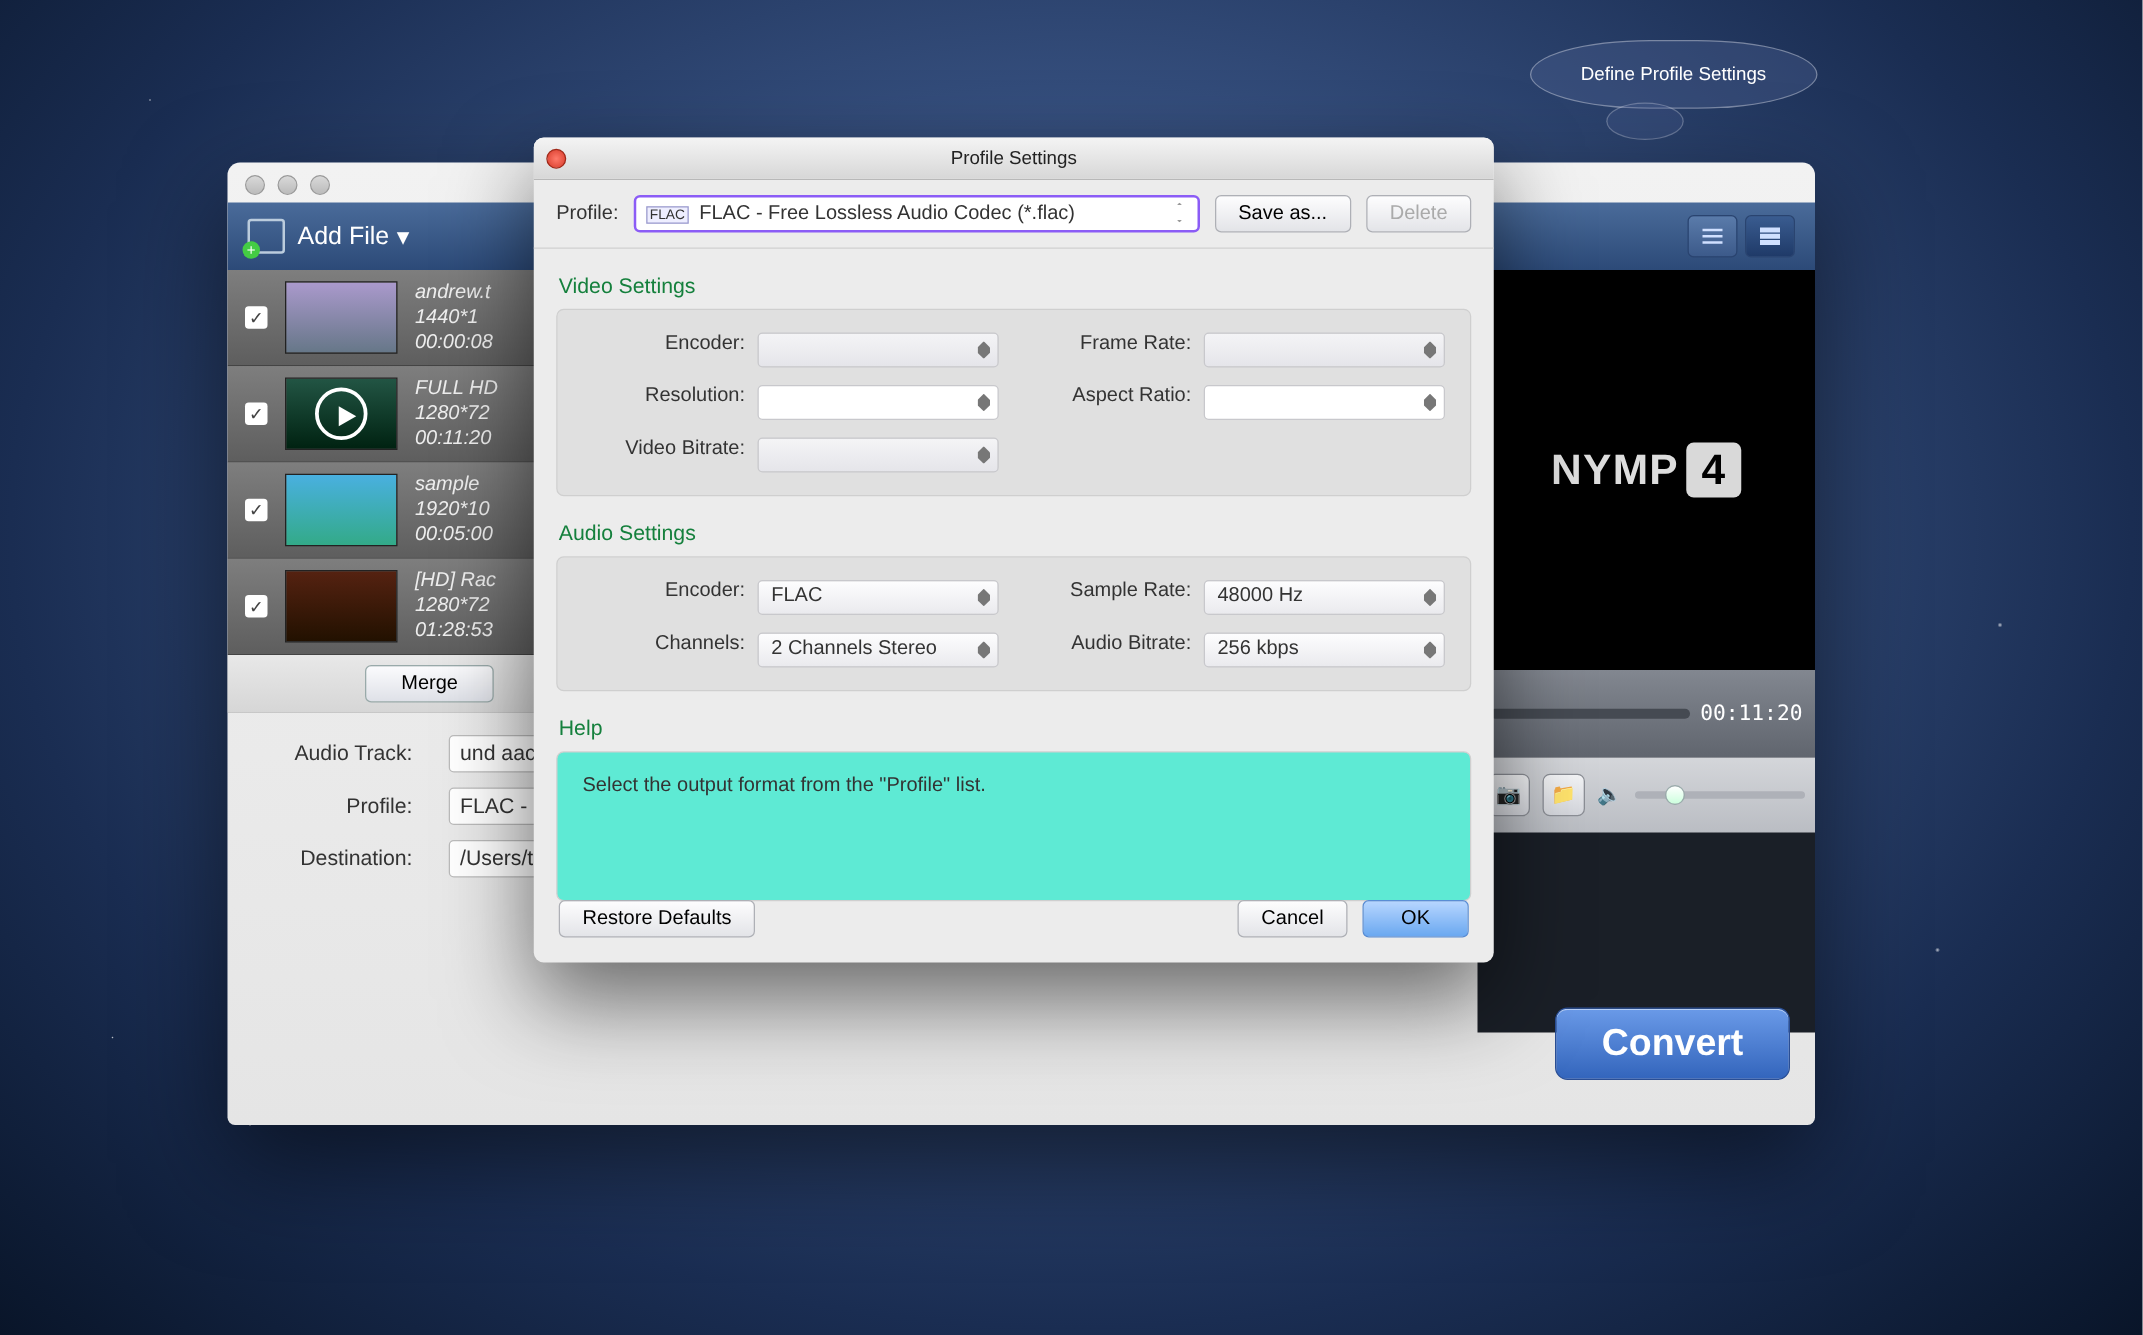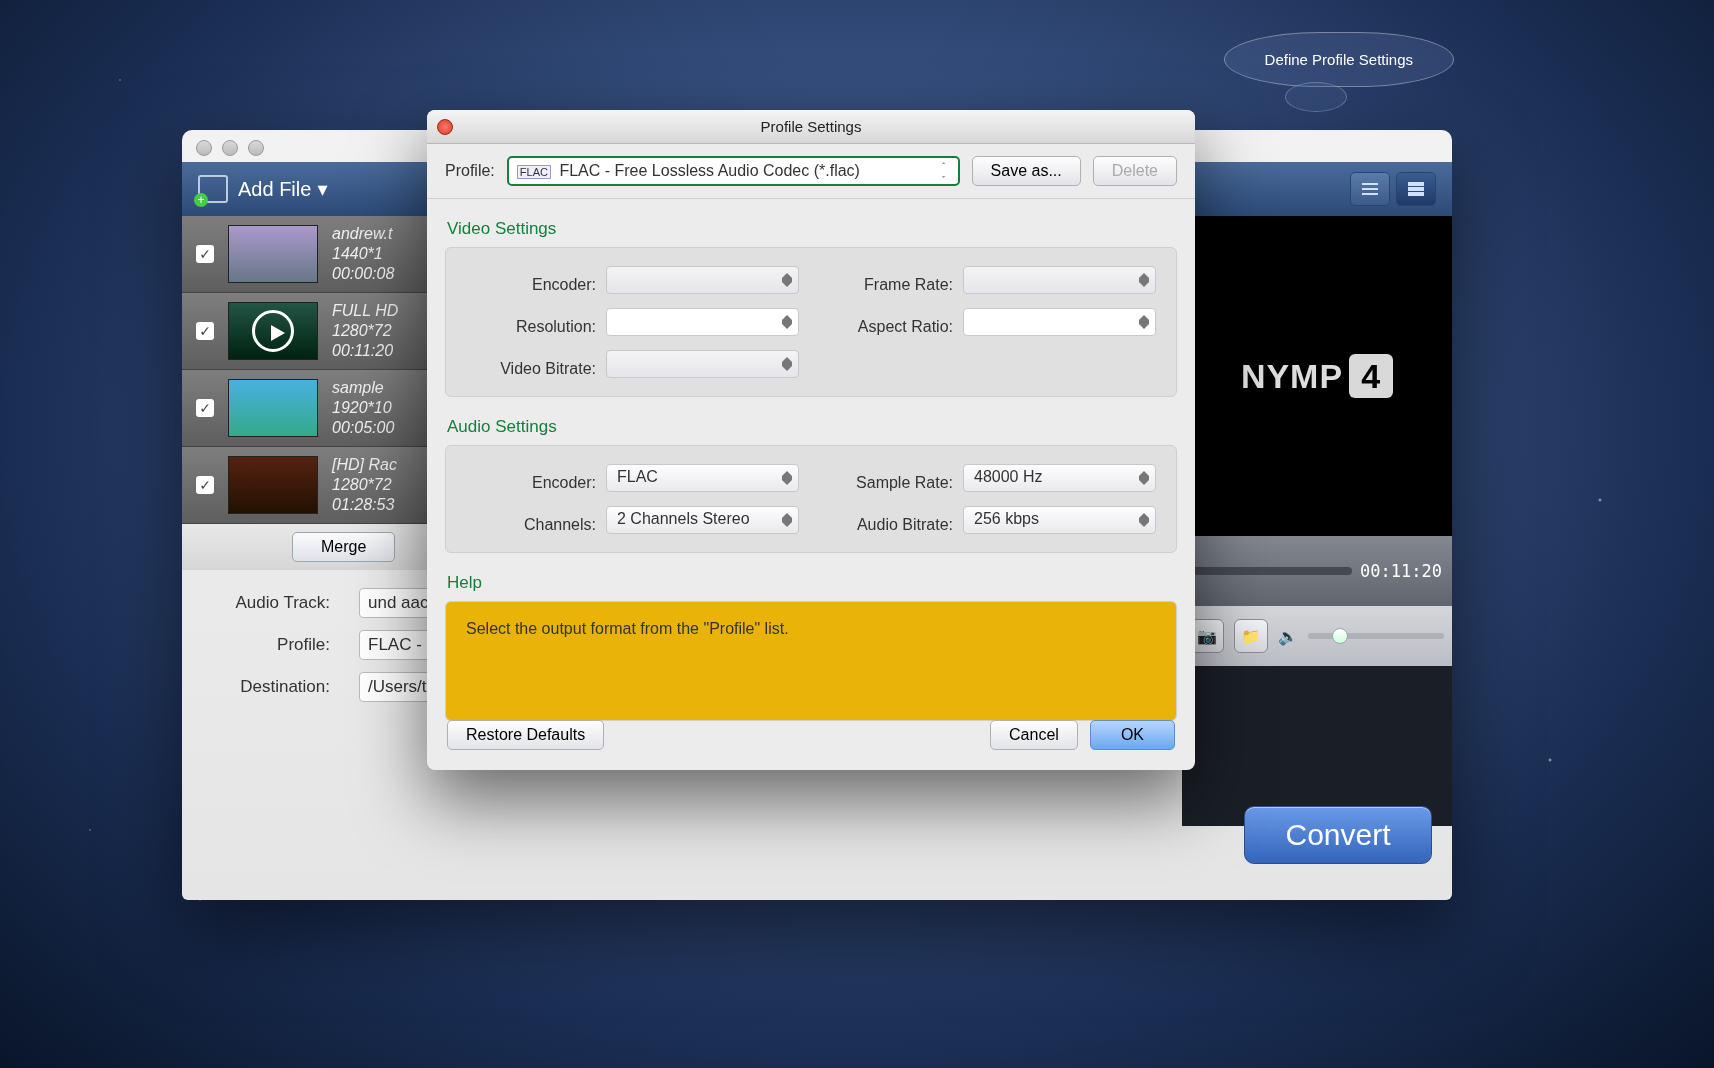--- a/index.html
+++ b/index.html
@@ -82,53 +82,53 @@
 .bp-row .sel{flex:0 0 118px; border:1px solid #bbb; border-radius:4px; padding:4px 8px; background:#fff; white-space:nowrap; overflow:hidden;}
 
 .preview-pane{position:absolute; right:0; top:86px; width:270px; height:610px; background:#1a1f27;}
 .preview-screen{height:320px;background:#000;color:#ddd;display:flex;align-items:center;justify-content:center;font-size:34px;font-weight:600;letter-spacing:1px;}
 .preview-screen .four{display:inline-block;width:44px;height:44px;background:#d9d9d9;color:#000;border-radius:6px;margin-left:6px;line-height:44px;text-align:center;font-size:34px;}
 .preview-ctrl{height:70px;background:linear-gradient(#828790,#60656e);display:flex;align-items:center;color:#fff;padding:0 10px;gap:8px;}
 .preview-ctrl .timebar{flex:1;height:8px;background:#454a52;border-radius:4px;position:relative;}
 .preview-ctrl .tt{font-size:17px;font-family:monospace;}
 .preview-ctrl2{height:60px;background:linear-gradient(#d4d6da,#babdc3);display:flex;align-items:center;padding:0 8px;gap:10px;}
 .ib{width:34px;height:34px;border:1px solid #8c8f96;border-radius:6px;background:linear-gradient(#f3f4f6,#d4d6dc);display:flex;align-items:center;justify-content:center;}
-.convert-btn{position:absolute;right:20px;bottom:36px;width:188px;height:58px;border-radius:10px;background:linear-gradient(#6a9ae8,#3365bc);border:1px solid #2a4e94;color:#fff;font-size:30px;font-weight:400;display:flex;align-items:center;justify-content:center;box-shadow:inset 0 1px 0 rgba(255,255,255,.5);}
+.convert-btn{position:absolute;right:20px;bottom:36px;width:188px;height:58px;border-radius:10px;background:linear-gradient(#6a9ae8,#3365bc);border:1px solid #2a4e94;color:#fff;font-size:30px;font-weight:700;display:flex;align-items:center;justify-content:center;box-shadow:inset 0 1px 0 rgba(255,255,255,.5);}
 
 
 .dialog{
   position:absolute; left:427px; top:110px; width:768px; height:660px;
   background:#ececec; border-radius:8px;
   box-shadow:0 30px 70px rgba(0,0,0,.55);
   font-size:16px; color:#333;
 }
 .dlg-title{height:34px;background:linear-gradient(#f4f4f4,#d7d7d7);border-radius:8px 8px 0 0;display:flex;align-items:center;justify-content:center;position:relative;font-size:15px;color:#222;border-bottom:1px solid #b8b8b8;}
 .dlg-close{position:absolute;left:10px;width:16px;height:16px;border-radius:50%;background:radial-gradient(#ff7a6a,#d63a2a);border:1px solid #a02818;}
 
 .dlg-top{display:flex;align-items:center;gap:12px;padding:12px 18px;border-bottom:1px solid #cfcfcf;}
 .dlg-top label{font-size:16px;}
-.profile-sel{flex:1;border:2px solid #15803d;border-radius:5px;padding:4px 28px 4px 8px;background:#fff;position:relative;font-size:16px;}
+.profile-sel{flex:1;border:2px solid #8b5cf6;border-radius:5px;padding:4px 28px 4px 8px;background:#fff;position:relative;font-size:16px;}
 .profile-sel::after{content:"";position:absolute;right:8px;top:4px;width:12px;height:16px;background:
   linear-gradient(#999,#999) 0 0/12px 2px no-repeat,
   linear-gradient(#999,#999) 0 14px/12px 2px no-repeat;
   clip-path:polygon(0 40%,50% 0,100% 40%,100% 60%,50% 100%,0 60%);}
 .mac-btn{padding:5px 18px;border:1px solid #aeb0b6;border-radius:5px;background:linear-gradient(#fdfdfe,#e3e4e8);font-size:16px;}
 .mac-btn.dis{color:#aaa;}
 .mac-btn.prim{background:linear-gradient(#b7d6ff,#6aa8f0);border-color:#5a8dd4;}
 
 .section-hd{padding:20px 20px 8px;font-size:17px;color:#15803d;}
 .section-box{margin:0 18px;background:#e0e0e0;border:1px solid #cfcfcf;border-radius:6px;padding:18px 20px;display:grid;grid-template-columns:1fr 1fr;gap:14px 24px;}
-.field{display:flex;align-items:flex-end;}
+.field{display:flex;align-items:flex-start;}
 .field label{width:130px;text-align:right;margin-right:10px;font-size:16px;}
 .dd{flex:1;height:28px;border:1px solid #c8c8cc;border-radius:4px;background:linear-gradient(#fdfdfe,#eaeaee);position:relative;padding:3px 22px 0 10px;}
 .dd::after{content:"";position:absolute;right:6px;top:6px;width:10px;height:14px;background:#777;clip-path:polygon(0 35%,50% 0,100% 35%,100% 65%,50% 100%,0 65%);}
 .dd.white{background:#fff;}
 .dd.blank{background:linear-gradient(#f4f4f6,#e5e5ea);}
 
-.help-box{margin:0 18px;background:#eab308;border:1px solid #cfcfcf;border-radius:6px;padding:18px 20px;min-height:120px;font-size:16px;color:#333;}
+.help-box{margin:0 18px;background:#5eead4;border:1px solid #cfcfcf;border-radius:6px;padding:18px 20px;min-height:120px;font-size:16px;color:#333;}
 
 .dlg-foot{position:absolute;left:0;right:0;bottom:0;padding:20px;display:flex;align-items:center;}
 .dlg-foot .spacer{flex:1;}
 </style>
 </head>
 <body>
 
 <div class="callout">Define Profile Settings</div>
 
 <div class="main-window">

